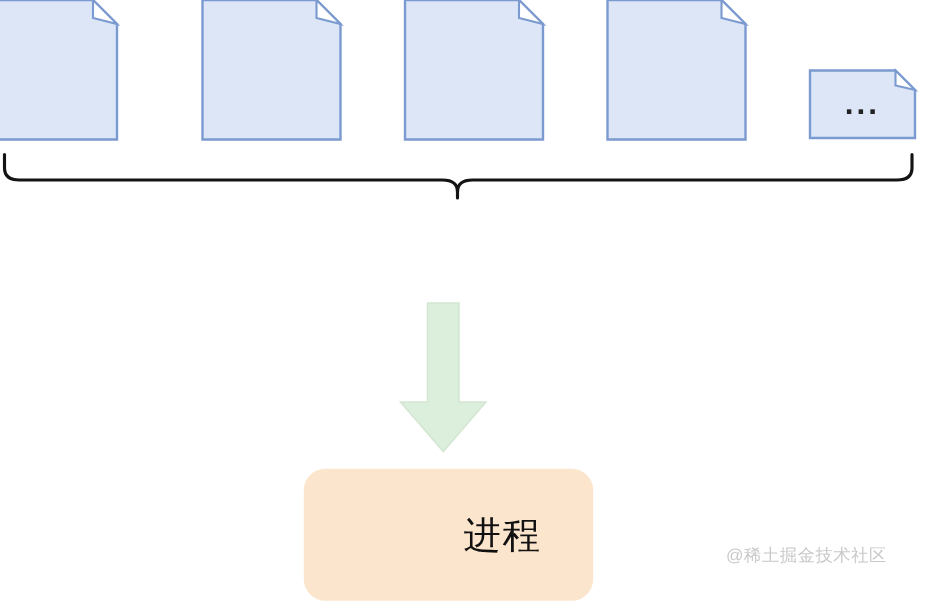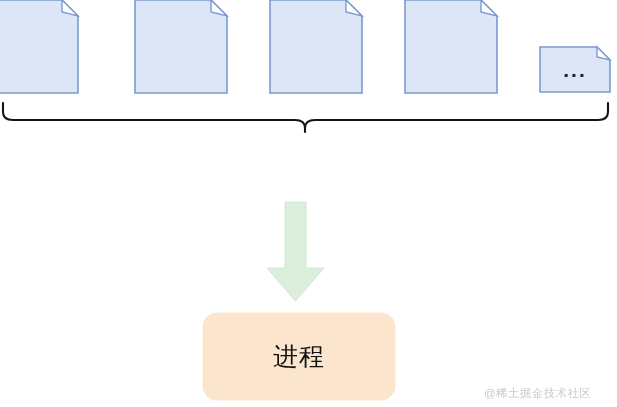--- a/index.html
+++ b/index.html
@@ -40,25 +40,26 @@
     left: 203px;
     top: 313px;
     width: 192px;
     height: 87px;
     display: flex;
     align-items: center;
     justify-content: center;
     font-size: 25px;
     color: #111111;
     letter-spacing: 1px;
+    padding-left: 36px;
   }
   .watermark {
     position: absolute;
     left: 484px;
-    top: 386px;
+    top: 363px;
     font-size: 11.5px;
     color: #c9c9c9;
     letter-spacing: 0.4px;
     white-space: nowrap;
   }
   .ellipsis-text {
     position: absolute;
     left: 540px;
     top: 47px;
     width: 70px;

